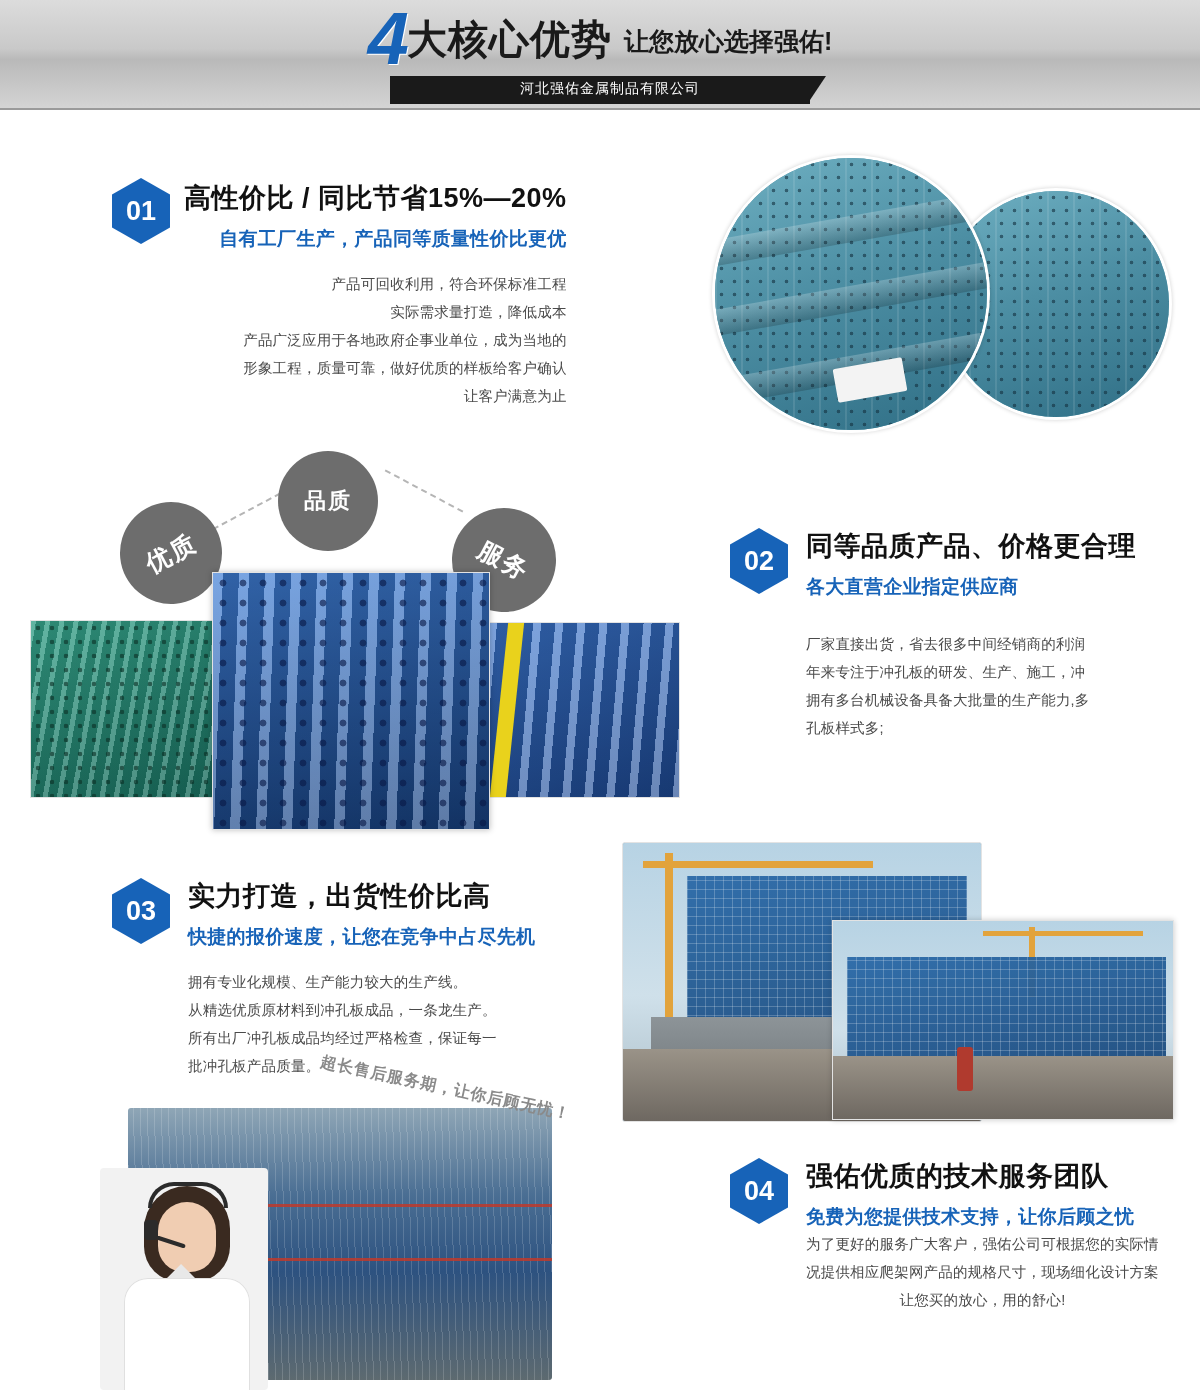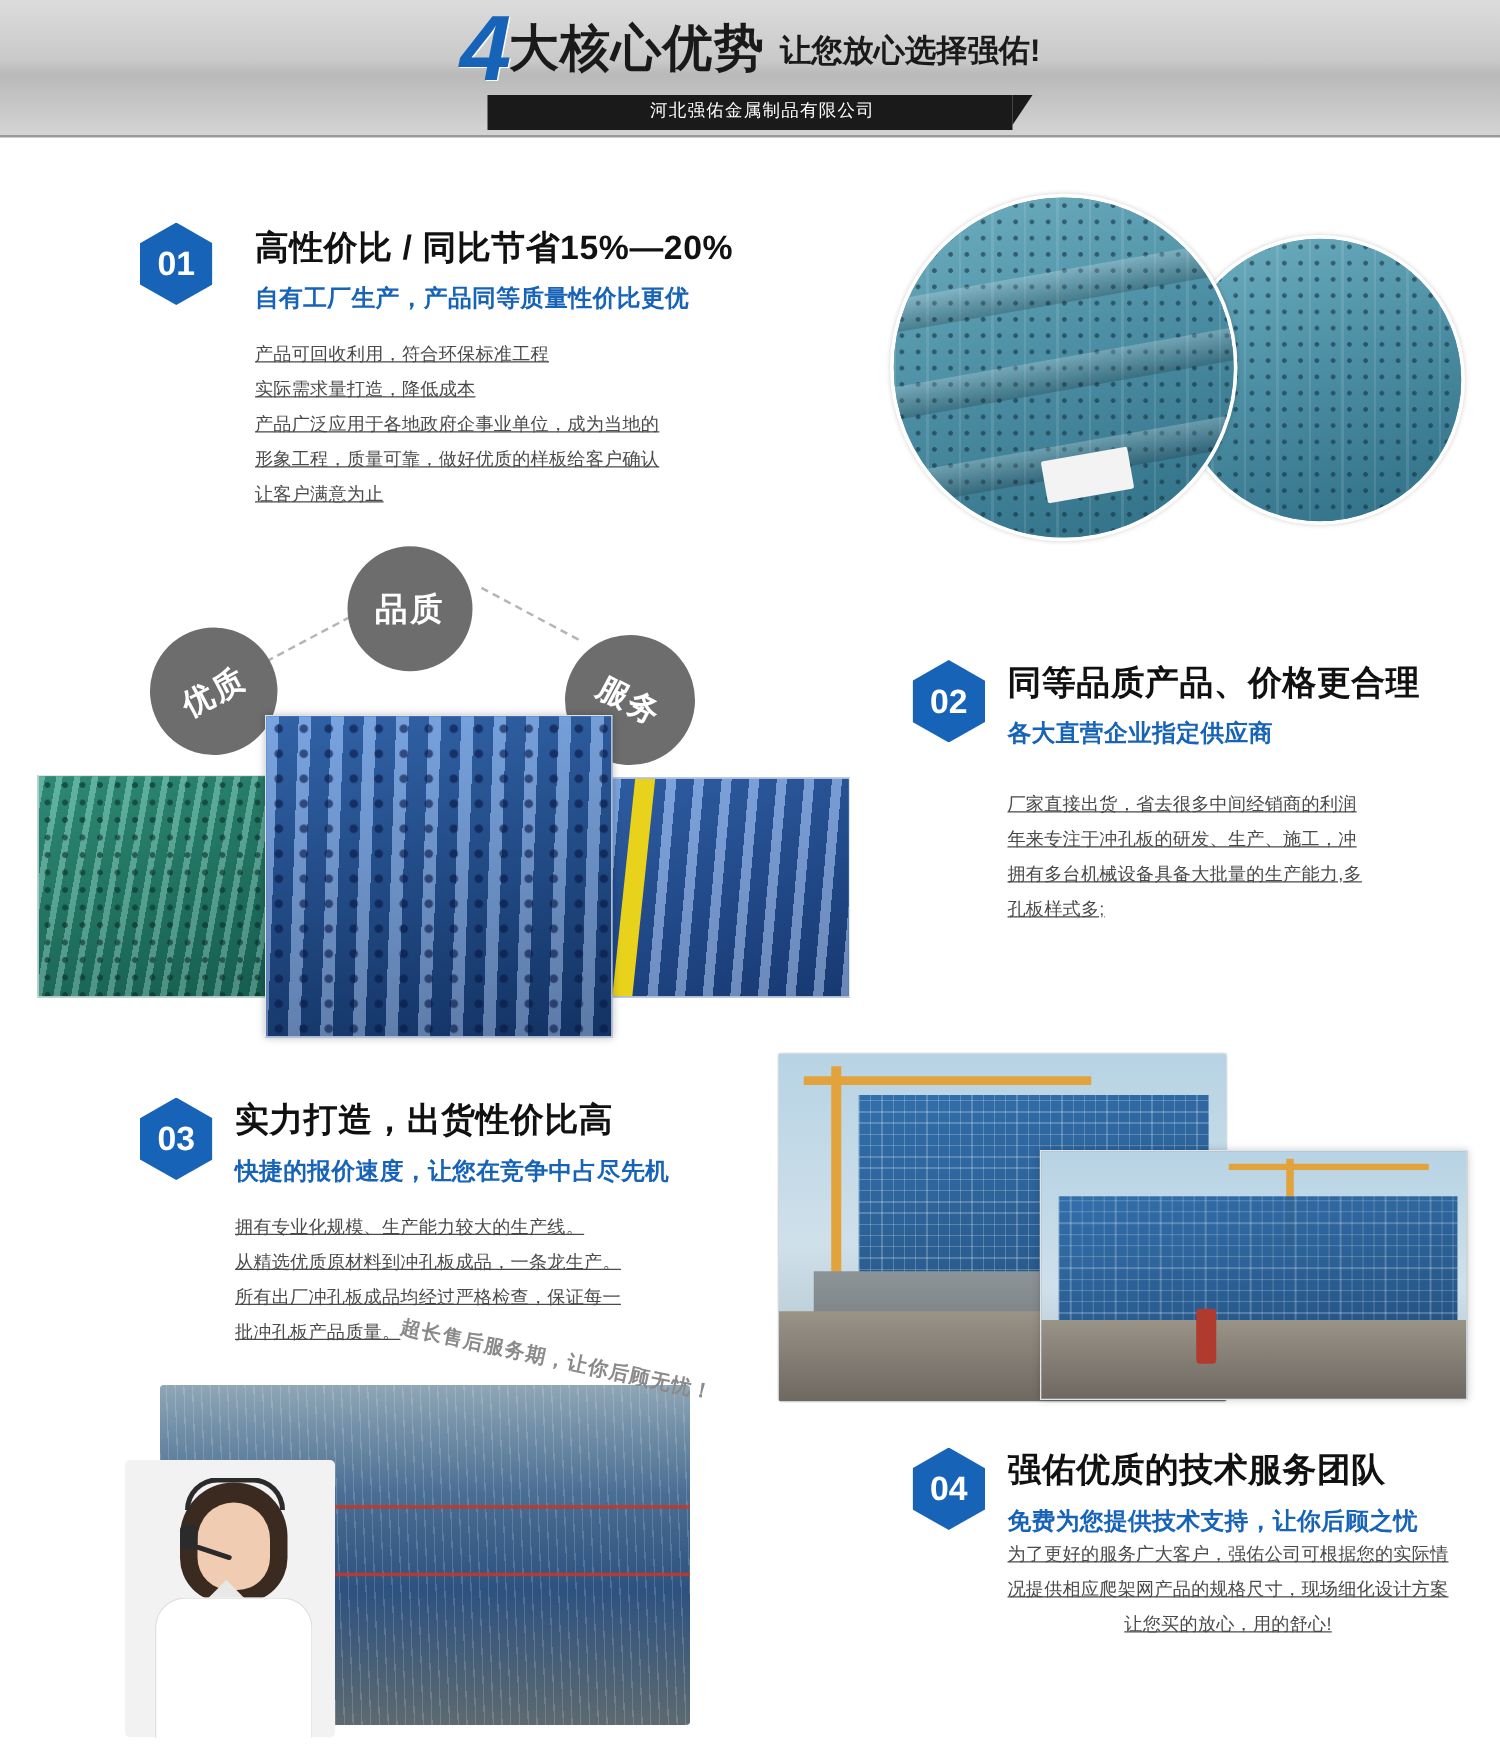--- a/index.html
+++ b/index.html
@@ -101,25 +101,24 @@
     font-weight: bold;
     color: #1763b8;
     margin-top: 10px;
     letter-spacing: 0.3px;
   }
   .body-text {
     font-size: 14.5px;
     color: #4a4a4a;
     line-height: 28px;
     letter-spacing: 0.2px;
-    text-decoration: underline;
-  }
-
-  
-  .sec01 { position: absolute; left: 112px; top: 178px; width: 480px; display: flex; gap: 34px; }
+  }
+
+  
+  .sec01 { position: absolute; left: 112px; top: 178px; width: 480px; display: flex; gap: 14px; text-align: right; }
   .sec01 .txt { padding-top: 2px; }
   .sec01 .body-text { margin-top: 18px; }
 
   
   .circle-a {
     position: absolute; left: 712px; top: 155px;
     width: 278px; height: 278px; border-radius: 50%;
     overflow: hidden; border: 3px solid #fff;
     box-shadow: 0 0 4px rgba(0,0,0,.18);
     background: #4d93a8;
@@ -156,21 +155,21 @@
   
   .qbubble {
     position: absolute;
     border-radius: 50%;
     background: #6d6d6d;
     color: #fff;
     display: flex; align-items: center; justify-content: center;
     font-weight: bold;
     letter-spacing: 2px;
   }
-  .q-top { left: 278px; top: 437px; width: 100px; height: 100px; font-size: 26px; }
+  .q-top { left: 278px; top: 451px; width: 100px; height: 100px; font-size: 22px; }
   .q-left { left: 120px; top: 502px; width: 102px; height: 102px; font-size: 25px; transform: rotate(-28deg); }
   .q-right { left: 452px; top: 508px; width: 104px; height: 104px; font-size: 25px; transform: rotate(28deg); }
   .dash-arc { position: absolute; border-top: 2px dashed #b5b5b5; }
   .arc1 { left: 208px; top: 508px; width: 86px; transform: rotate(-28deg); }
   .arc2 { left: 380px; top: 490px; width: 88px; transform: rotate(28deg); }
 
   
   .photo { position: absolute; overflow: hidden; border: 1px solid #e3e3e3; }
   .ph-green { left: 30px; top: 620px; width: 212px; height: 178px; background: #2f8a74; }
   .ph-blue-main { left: 212px; top: 572px; width: 278px; height: 258px; background: #2f62b8; z-index: 3; box-shadow: 0 0 6px rgba(0,0,0,.25); }

